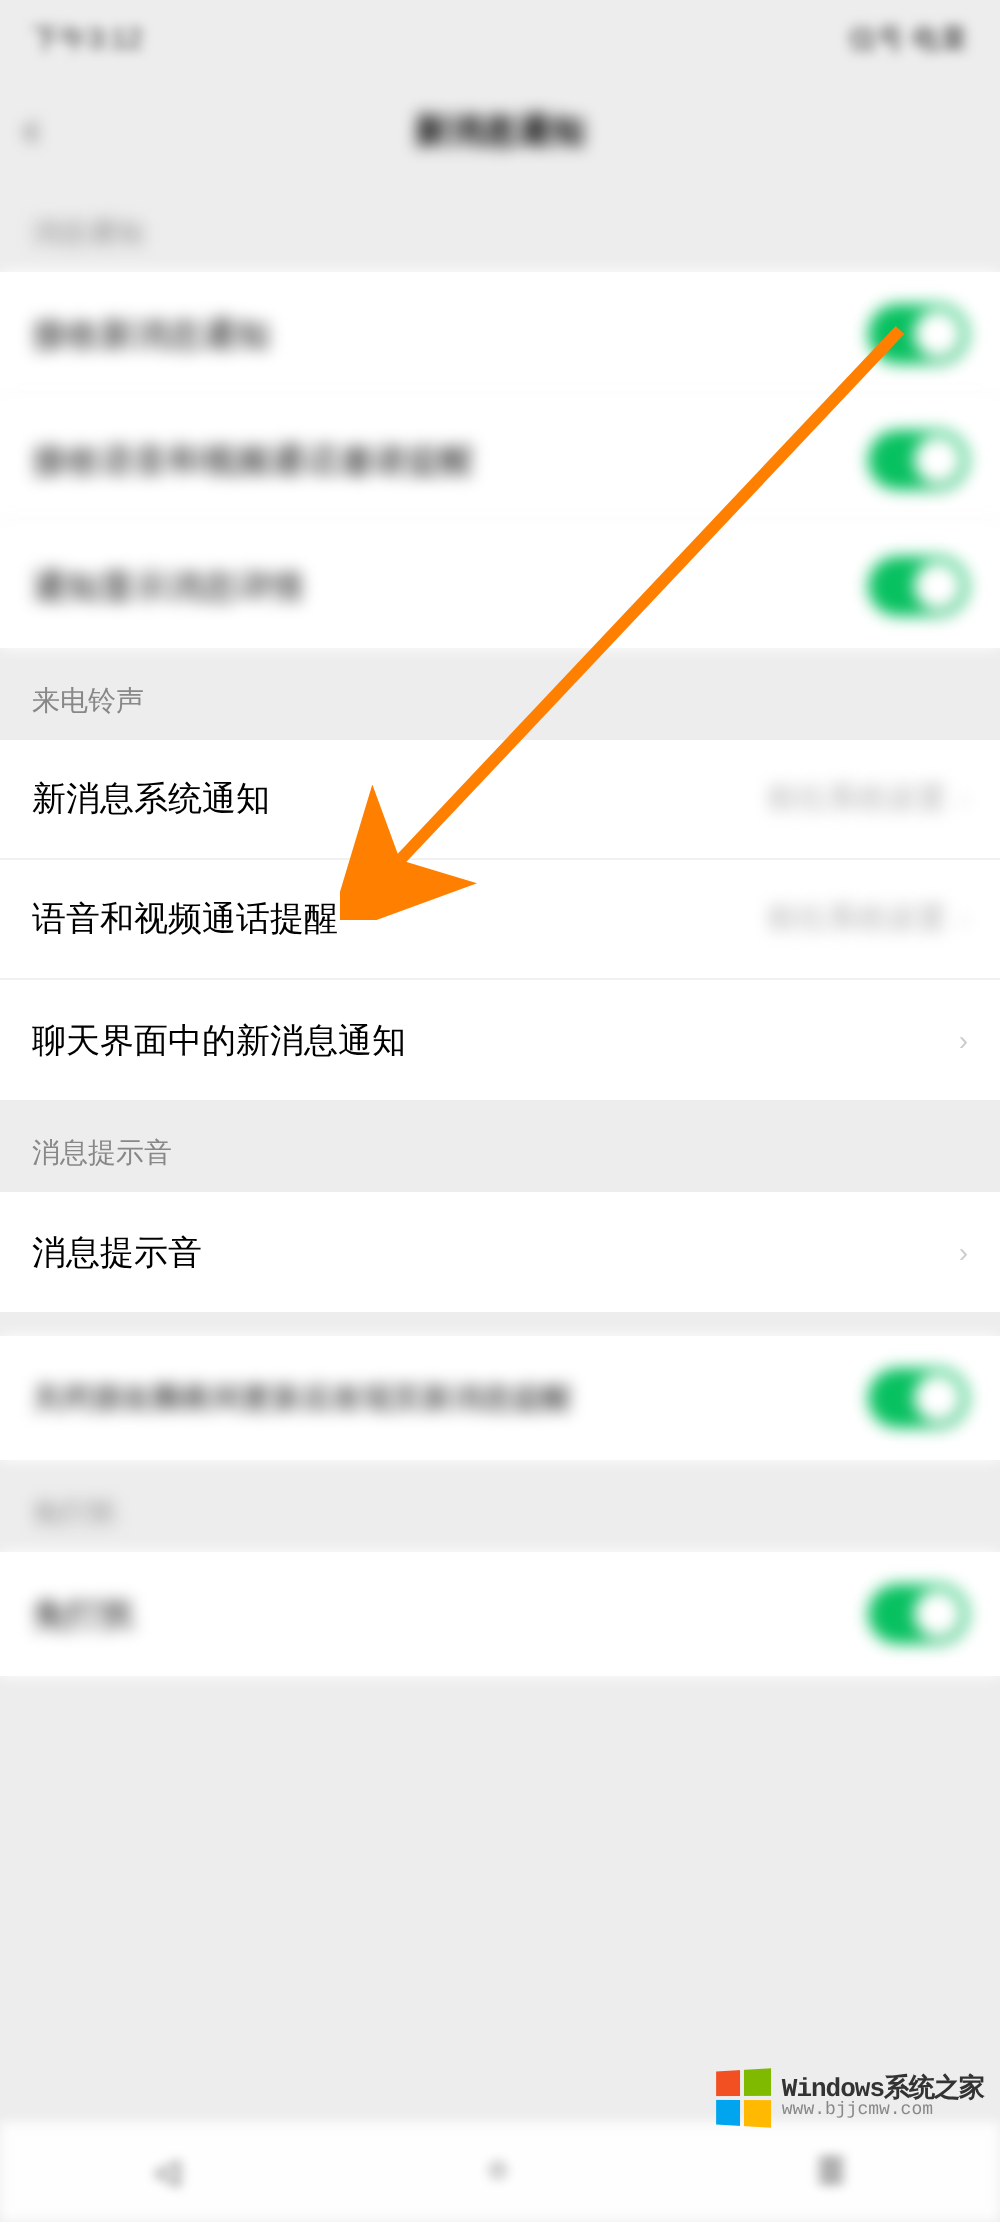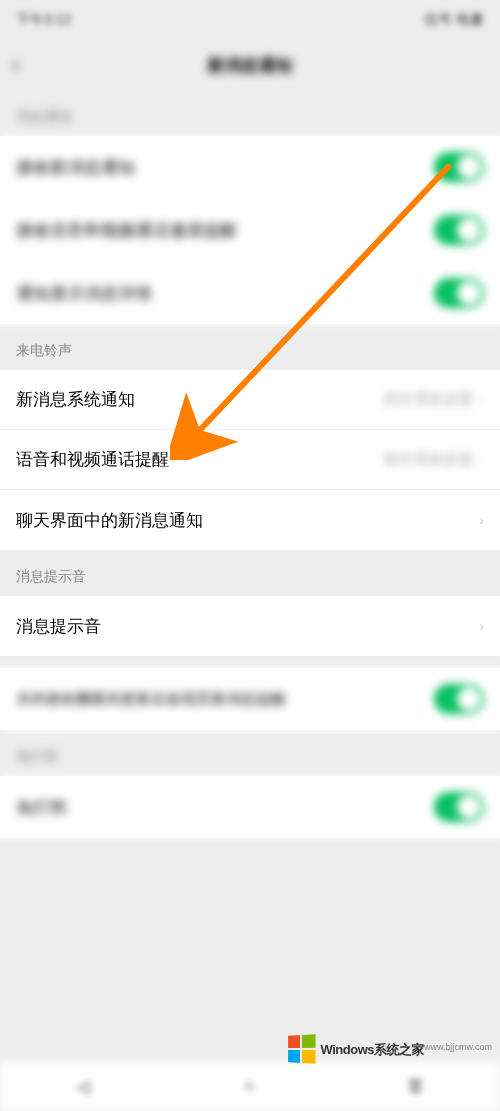--- a/index.html
+++ b/index.html
@@ -132,21 +132,21 @@
       display: grid;
       grid-template-columns: 1fr 1fr;
       grid-template-rows: 1fr 1fr;
       gap: 2px;
       transform: perspective(50px) rotateY(-12deg);
     }
     .win-logo span:nth-child(1){background:#f25022;}
     .win-logo span:nth-child(2){background:#7fba00;}
     .win-logo span:nth-child(3){background:#00a4ef;}
     .win-logo span:nth-child(4){background:#ffb900;}
-    .wm-text { display:flex; flex-direction:row; line-height:1;}
+    .wm-text { display:flex; flex-direction:column; line-height:1;font-family:Liberation Mono, monospace;}
     .wm-text .t1 { font-size:13px; color:#333; font-weight:600; letter-spacing:-0.5px;}
     .wm-text .t2 { font-size:9px; color:#888; }
   </style>
 </head>
 <body>
 
 <div class="status-bar">
   <span class="status-left">下午3:12</span>
   <span class="status-right">信号 电量</span>
 </div>

